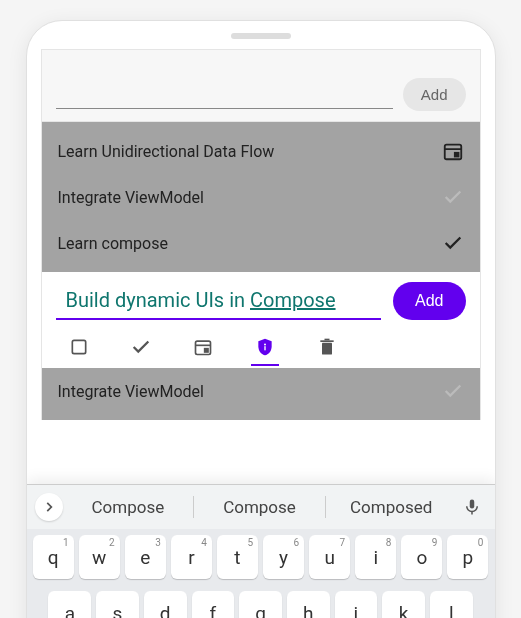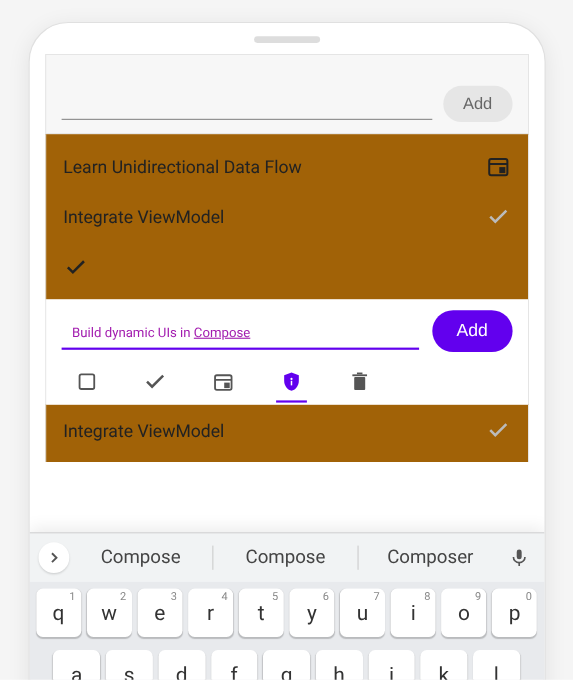--- a/index.html
+++ b/index.html
@@ -57,39 +57,39 @@
     border: none;
     border-radius: 20px;
     padding: 8px 18px;
     font-size: 15px;
     font-weight: 500;
   }
   .list {
     padding: 6px 14px;
     border-left: 1px solid #e5e5e5;
     border-right: 1px solid #e5e5e5;
-    background:#a16207;
+    background:#a3a3a3;
   }
   .item {
     display: flex;
     align-items: center;
     justify-content: space-between;
     padding: 12px 2px;
     font-size: 16px;
     color: #222;
   }
   .item .ic { color:#444; }
   .focus-section {
     padding: 10px 14px 0;
     border-left:1px solid #e5e5e5;
     border-right:1px solid #e5e5e5;
   }
   .focus-row { display:flex; align-items:center; gap:12px; }
   .focus-input-wrap { flex:1; border-bottom:2px solid #6200ee; padding:6px 4px 6px 10px; }
-  .focus-text { color:#a21caf; font-size:12px; }
+  .focus-text { color:#0f766e; font-size:20px; }
   .underline { text-decoration: underline; }
   .add-btn-purple {
     background:#6200ee;
     color:#fff;
     border:none;
     border-radius:24px;
     padding:10px 22px;
     font-size:16px;
     font-weight:500;
   }
@@ -160,20 +160,21 @@
       </div>
       <div class="item">
         <span>Integrate ViewModel</span>
         <span class="ic">
           <svg width="22" height="22" viewBox="0 0 24 24" fill="none" stroke="#bbb" stroke-width="2.5">
               <polyline points="4 12 9 17 20 6"></polyline>
             </svg>
         </span>
       </div>
       <div class="item">
+        <span>Learn compose</span>
         <span class="ic">
           <svg width="22" height="22" viewBox="0 0 24 24" fill="none" stroke="#222" stroke-width="2.5">
               <polyline points="4 12 9 17 20 6"></polyline>
             </svg>
         </span>
       </div>
     </div>
 
     <div class="focus-section">
       <div class="focus-row">
@@ -233,21 +234,21 @@
       <div class="suggest-row">
         <div class="chev">
           <svg width="14" height="14" viewBox="0 0 24 24" fill="none" stroke="#555" stroke-width="3">
               <polyline points="9 5 16 12 9 19"></polyline>
             </svg>
         </div>
         <div class="sugg">Compose</div>
         <div class="sep"></div>
         <div class="sugg">Compose</div>
         <div class="sep"></div>
-        <div class="sugg">Composer</div>
+        <div class="sugg">Composed</div>
         <div class="mic">
           <svg width="18" height="22" viewBox="0 0 24 24" fill="#555">
               <rect x="9" y="2" width="6" height="12" rx="3"></rect>
               <path d="M5 11a7 7 0 0 0 14 0" fill="none" stroke="#555" stroke-width="2"></path>
               <line x1="12" y1="18" x2="12" y2="22" stroke="#555" stroke-width="2"></line>
             </svg>
         </div>
       </div>
       <div class="krow" id="krow1">
           <div class="key">q<sup>1</sup></div>

